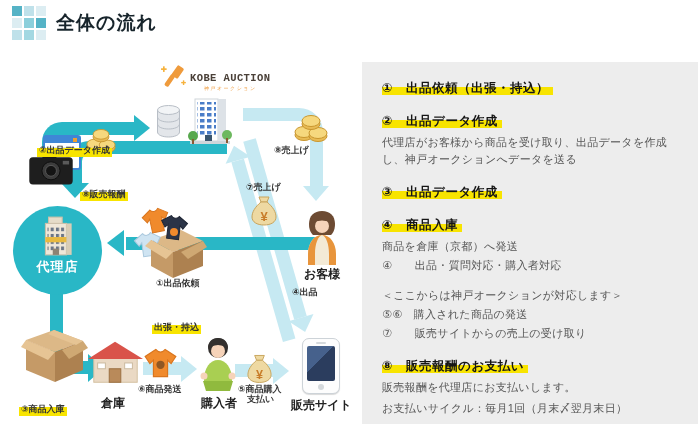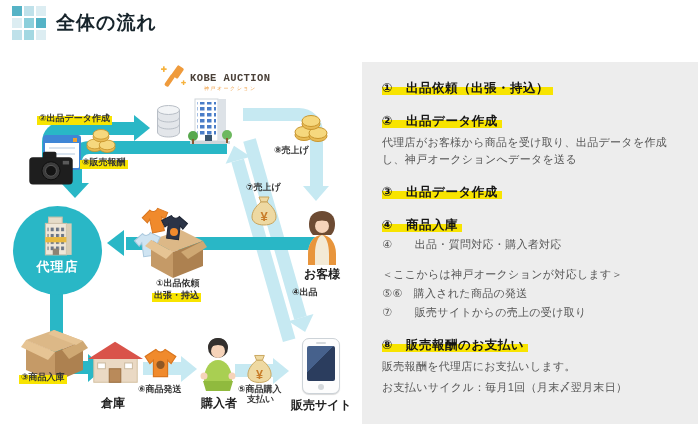--- a/index.html
+++ b/index.html
@@ -32,21 +32,21 @@
   .p-list{margin-top:2px;}
 
   
   .lb{z-index:1}.tl{z-index:2}
   .arr{position:absolute;}
   .corner{position:absolute;background:transparent;}
   .tri{position:absolute;width:0;height:0;}
   
   .icon{position:absolute;z-index:3;}
   .dlab{position:absolute;z-index:4;font-size:9px;font-weight:bold;color:#333;white-space:nowrap;letter-spacing:0;}
-  .dlab.hl2{background:linear-gradient(transparent 30%,var(--highlight-yellow) 30%);padding:0 2px;}
+  .dlab.hl2{background:linear-gradient(transparent 30%,var(--highlight-yellow) 30%);padding:0 2px;margin-top:32px;}
   .nlab{position:absolute;z-index:4;font-size:12px;font-weight:bold;color:#222;white-space:nowrap;}
 
   
   .agency{position:absolute;left:13px;top:206px;width:89px;height:89px;border-radius:50%;
     background:var(--teal);z-index:3;display:flex;flex-direction:column;align-items:center;justify-content:flex-start;padding-top:9px;}
   .agency .alabel{color:#fff;font-size:13px;font-weight:bold;margin-top:1px;letter-spacing:1px;}
 
   
   .logo{position:absolute;left:160px;top:64px;z-index:3;display:flex;align-items:flex-start;}
   .logo-txt{display:flex;flex-direction:column;align-items:center;margin-left:2px;margin-top:8px;}
@@ -119,20 +119,21 @@
 
   <div class="corner tl" style="left:50px;top:340px;width:38px;height:34px;border-left:13px solid var(--teal);border-bottom:13px solid var(--teal);border-bottom-left-radius:20px;"></div>
   <div class="tri tl" style="left:88px;top:354px;border-left:16px solid var(--teal);border-top:14px solid transparent;border-bottom:14px solid transparent;"></div>
 
   <div class="panel">
     <div class="p-h first"><span class="hl">①　出品依頼（出張・持込）</span></div>
     <div class="p-h"><span class="hl">②　出品データ作成</span></div>
     <div class="p-b">代理店がお客様から商品を受け取り、出品データを作成し、神戸オークションへデータを送る</div>
     <div class="p-h"><span class="hl">③　出品データ作成</span></div>
     <div class="p-h"><span class="hl">④　商品入庫</span></div>
+    <div class="p-b">商品を倉庫（京都）へ発送</div>
     <div class="p-b p-list">④　　出品・質問対応・購入者対応</div>
     <div class="p-b p-note">＜ここからは神戸オークションが対応します＞</div>
     <div class="p-b p-list">⑤⑥　購入された商品の発送</div>
     <div class="p-b p-list">⑦　　販売サイトからの売上の受け取り</div>
     <div class="p-h"><span class="hl">⑧　販売報酬のお支払い</span></div>
     <div class="p-b">販売報酬を代理店にお支払いします。</div>
     <div class="p-b">お支払いサイクル：毎月1回（月末〆翌月末日）</div>
   </div>
 
   <div class="logo">

